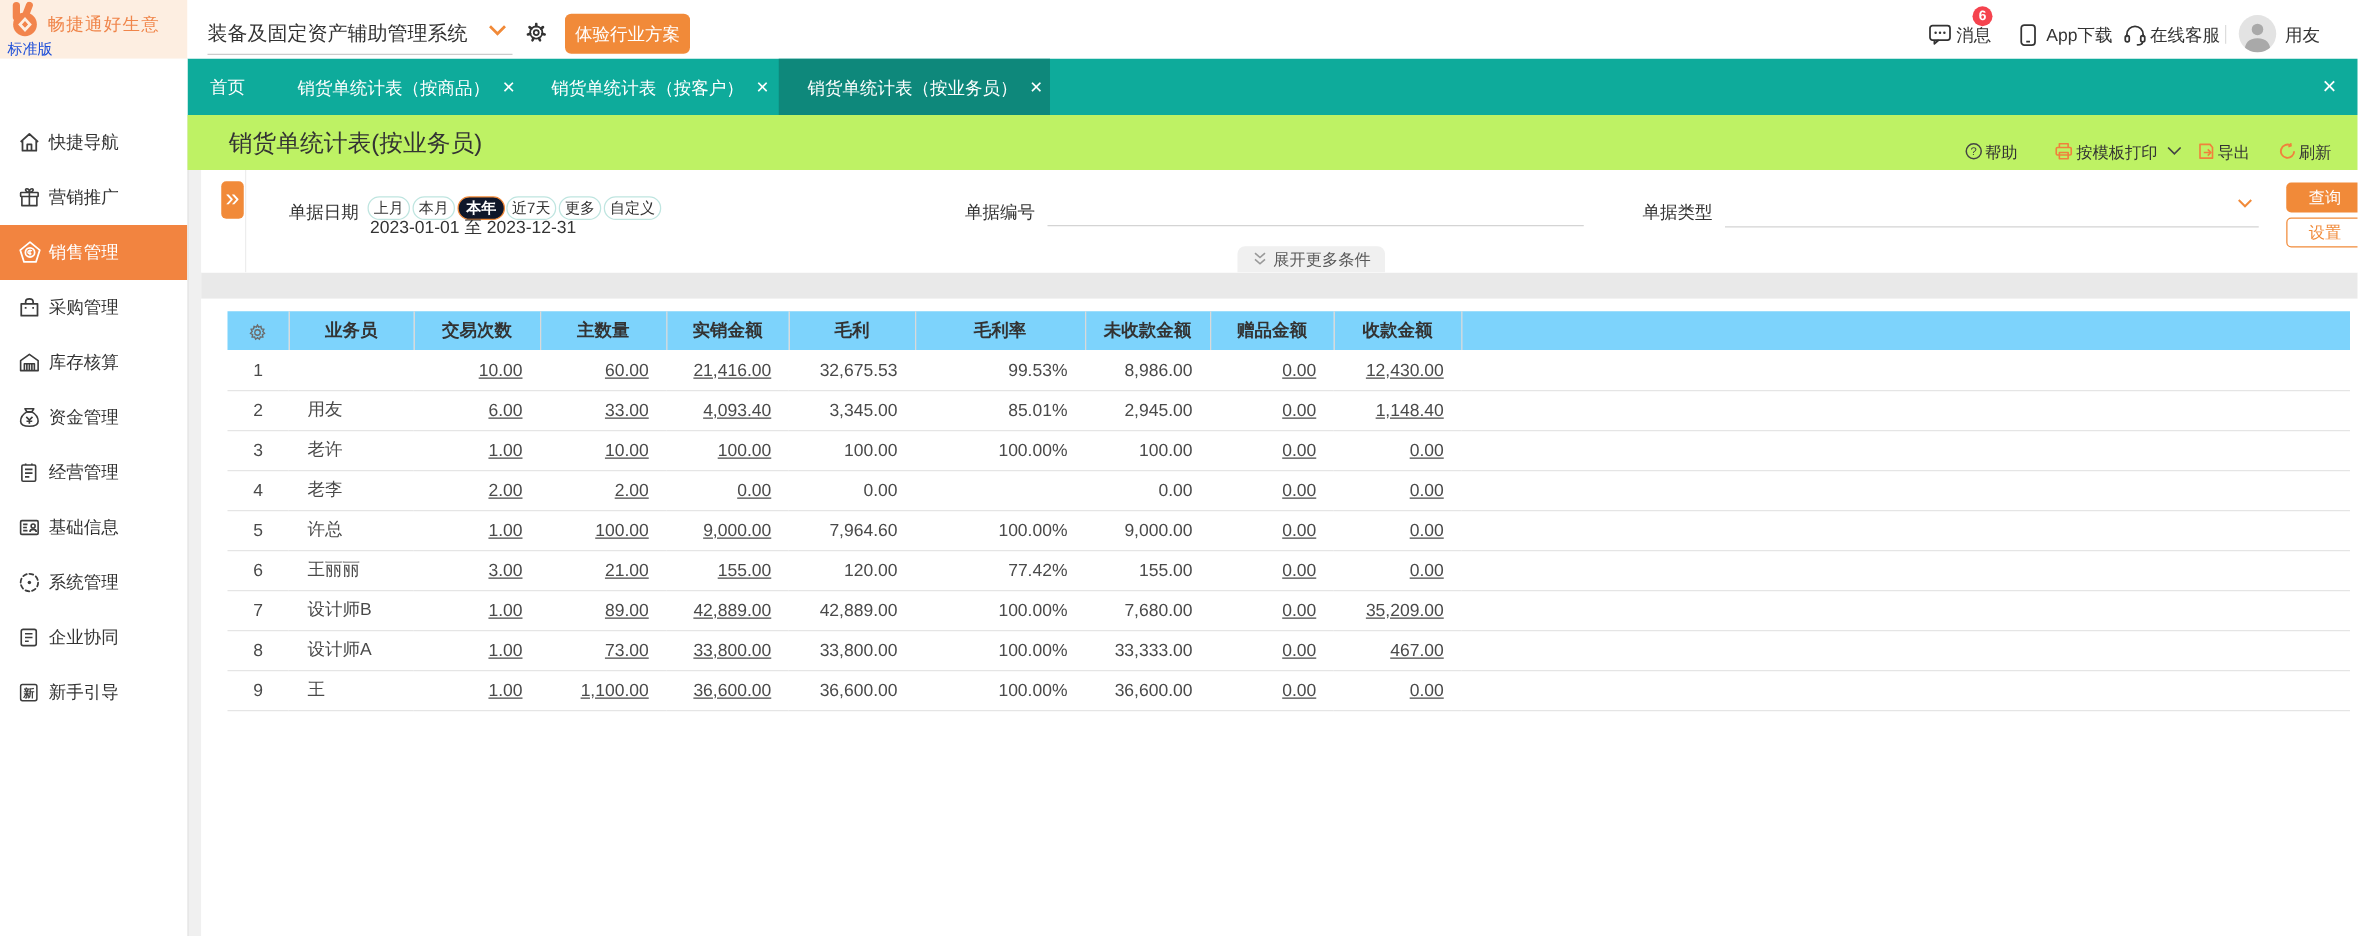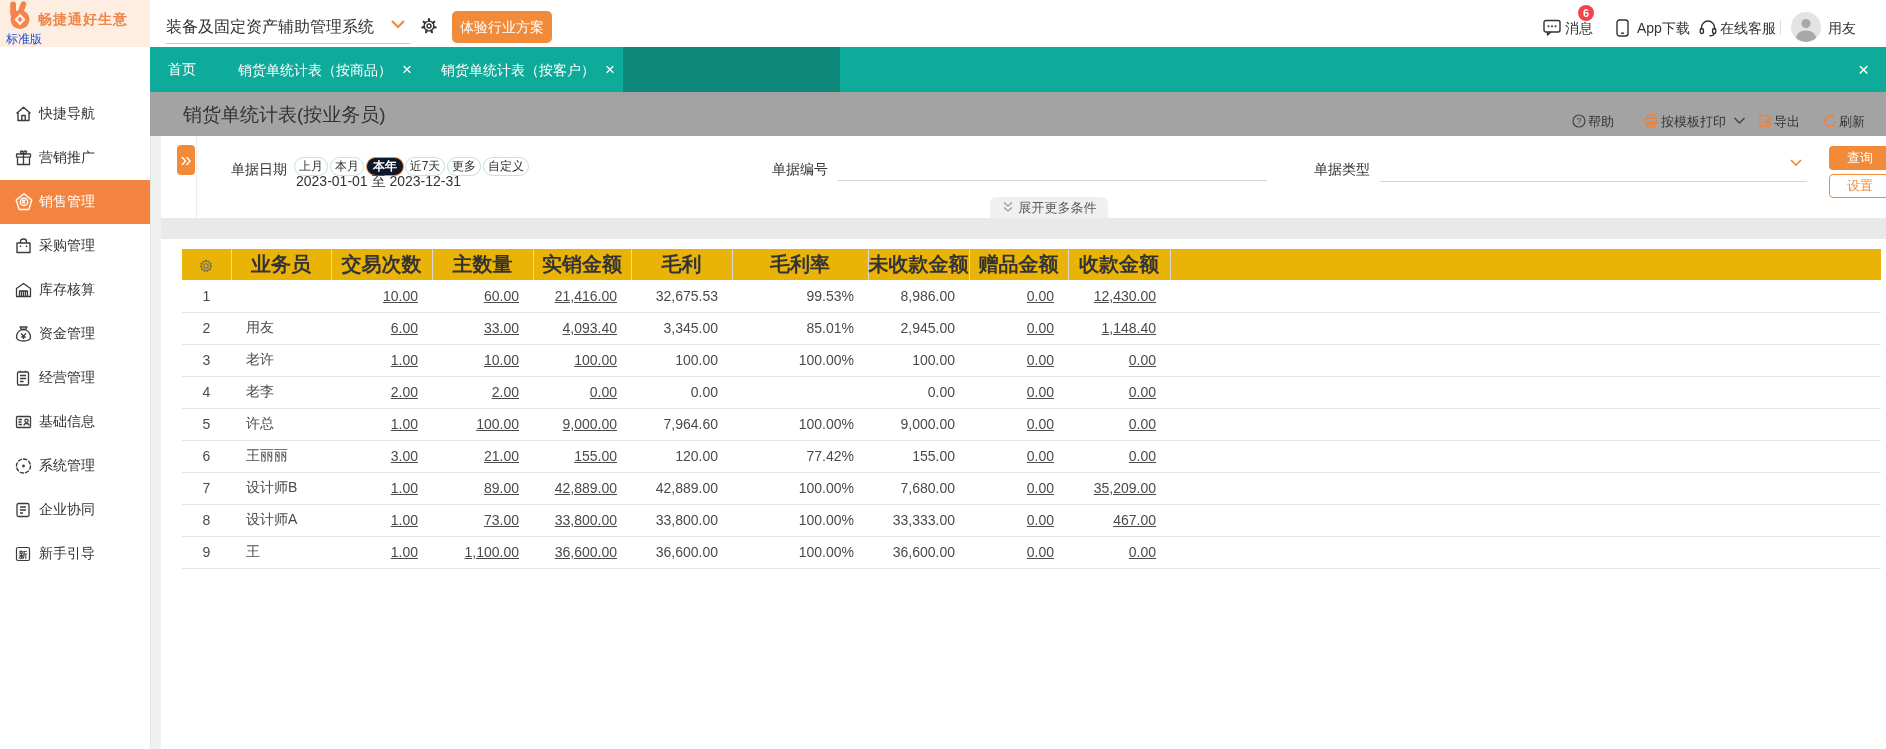--- a/index.html
+++ b/index.html
@@ -20,55 +20,55 @@
 #activetab{position:absolute;left:473px;top:0;width:217px;height:45px;background:#0e887b}
 .tabx{font-size:17px;margin-left:10px}
 
 #sidebar{left:0;top:47px;width:150px;height:702px;background:#fff}
 .menuitem{position:absolute;left:0;width:150px;height:44px;color:#333;font-size:14px}
 .menuitem .mtext{position:absolute;left:39px;top:50%;transform:translateY(-50%)}
 .menuitem svg{position:absolute;left:15px;top:50%;transform:translateY(-50%)}
 #actitem{background:#f28440;color:#fff}
 
 #content{left:150px;top:92px;width:1736px;height:657px;background:#fff}
-#titleband{position:absolute;left:0;top:0;width:1736px;height:44px;background:#a3a3a3}
+#titleband{position:absolute;left:0;top:0;width:1736px;height:44px;background:#bef264}
 #pagetitle{position:absolute;left:33px;top:10px;font-size:19px;color:#333}
 .tool{position:absolute;top:21px;font-size:13px;color:#333}
 
 #fcard{position:absolute;left:11px;top:44px;width:1725px;height:82px;background:#fff;overflow:hidden}
 #collbtn{position:absolute;left:16px;top:9px;width:18px;height:30px;background:#f18a39;border-radius:4px;color:#fff;text-align:center;line-height:28px;font-size:20px}
 .flabel{position:absolute;top:25px;font-size:14px;color:#333}
 .pill{position:absolute;top:21px;height:19px;border:1px solid #bfe5e0;border-radius:10px;font-size:12px;color:#333;text-align:center;line-height:17px;background:#fff}
 #pillact{background:#0f172a;border-color:#f18a39;color:#fff;font-weight:bold}
 #daterange{position:absolute;left:135px;top:37px;font-size:14px;color:#333}
 .uline{position:absolute;border-bottom:1px solid #d4d4d4}
 #qbtn{position:absolute;left:1668px;top:10px;width:62px;height:24px;background:#f18a39;border-radius:4px;color:#fff;font-size:13px;text-align:center;line-height:24px}
 #sbtn{position:absolute;left:1668px;top:38px;width:62px;height:24px;background:#fff;border:1px solid #f18a39;border-radius:4px;color:#f18a39;font-size:13px;text-align:center;line-height:22px}
 #morebar{position:absolute;left:829px;top:61px;width:118px;height:21px;background:#f0f0f0;border-radius:6px 6px 0 0;color:#595959;font-size:13px;text-align:center;line-height:21px}
 
 #tcard{position:absolute;left:11px;top:147px;width:1725px;height:510px;background:#fff}
 table{border-collapse:collapse;position:absolute;left:21px;top:10px;table-layout:fixed}
-th{background:#eab308;height:31px;font-size:20px;color:#333;font-weight:bold;border-left:1px solid #d9d9d9;white-space:nowrap}
+th{background:#7dd3fc;height:31px;font-size:14px;color:#333;font-weight:bold;border-left:1px solid #d9d9d9;white-space:nowrap}
 th:first-child{border-left:none}
 td{height:32px;font-size:14px;color:#4a4a4a;border-bottom:1px solid #e5e5e5;white-space:nowrap;background:#fff}
 td.r{text-align:right;padding-right:14px}
 td.c{text-align:center}
 td.l{text-align:left;padding-left:15px}
 a.u{text-decoration:underline;color:#4a4a4a}
 </style></head>
 <body>
 <div class="abs" id="logo">
   <svg class="abs" style="left:9px;top:1px" width="24" height="29" viewBox="0 0 24 29">
     <circle cx="11" cy="18.5" r="9.5" fill="#f2844c"></circle>
     <rect x="1.2" y="0.5" width="5.8" height="15" rx="2.9" fill="#f2844c"></rect>
     <rect x="10.5" y="0.2" width="5.6" height="12.5" rx="2.8" fill="#f2844c" transform="rotate(21 13.3 6.4)"></rect>
     <path d="M11 12.5 L16.5 18.5 L11 24.5 L5.5 18.5 Z M11 16 L8.7 18.5 L11 21 L13.3 18.5 Z" fill="#fdeee1" fill-rule="evenodd"></path>
     <path d="M11 16 L13.3 18.5 L11 21 L8.7 18.5 Z" fill="#f2844c"></path>
   </svg>
-  <div class="abs" style="left:38px;top:11px;font-size:14px;font-weight:bold;color:#f0854a;letter-spacing:1px">畅捷通好生意</div>
+  <div class="abs" style="left:38px;top:11px;font-size:14px;font-weight:normal;color:#f0854a;letter-spacing:1px">畅捷通好生意</div>
   <div class="abs" style="left:6px;top:31px;font-size:12px;color:#1d4ed8">标准版</div>
 </div>
 <div class="abs" id="topbar">
   <div class="abs" id="sysname">装备及固定资产辅助管理系统</div>
   <div class="abs" id="sysline"></div>
   <svg class="abs" id="selchev" width="16" height="10">
       <path d="M2 2 L8 8 L14 2" stroke="#f18a39" stroke-width="2.2" fill="none"></path>
     </svg>
   <svg class="abs" id="gearicon" width="16" height="16" viewBox="0 0 16 16">
       <circle cx="8" cy="8" r="4.9" stroke="#333" stroke-width="1.4" fill="none"></circle>
@@ -110,20 +110,21 @@
         <path d="M4.5 30 Q4.5 18.5 15 18.5 Q25.5 18.5 25.5 30 Z" fill="#a9a9a9"></path>
       </svg>
   </div>
   <div class="abs tr-item" style="left:1678px">用友</div>
 </div>
 <div class="abs" id="tabbar">
   <div class="tab" style="left:18px">首页</div>
   <div class="tab" style="left:291px">销货单统计表（按客户）<span class="tabx">×</span></div>
   <div class="tab" style="left:88px">销货单统计表（按商品）<span class="tabx">×</span></div>
   <div id="activetab"></div>
+  <div class="tab" style="left:496px;z-index:2">销货单统计表（按业务员）<span class="tabx">×</span></div>
   <div class="tab" style="left:1708px;font-size:19px">×</div>
 </div>
 <div class="abs" id="sidebar">
   <div class="menuitem" style="top:45px">
     <svg width="17" height="16" viewBox="0 0 17 16">
         <g stroke="#3c3c3c" stroke-width="1.4" fill="none" stroke-linejoin="round">
           <path d="M1.5 7.5 L8.5 1.2 L15.5 7.5 M3 6.5 V14.5 H14 V6.5 M6.8 14.5 V9.5 H10.2 V14.5"></path>
         </g>
       </svg>
     <span class="mtext">快捷导航</span>

